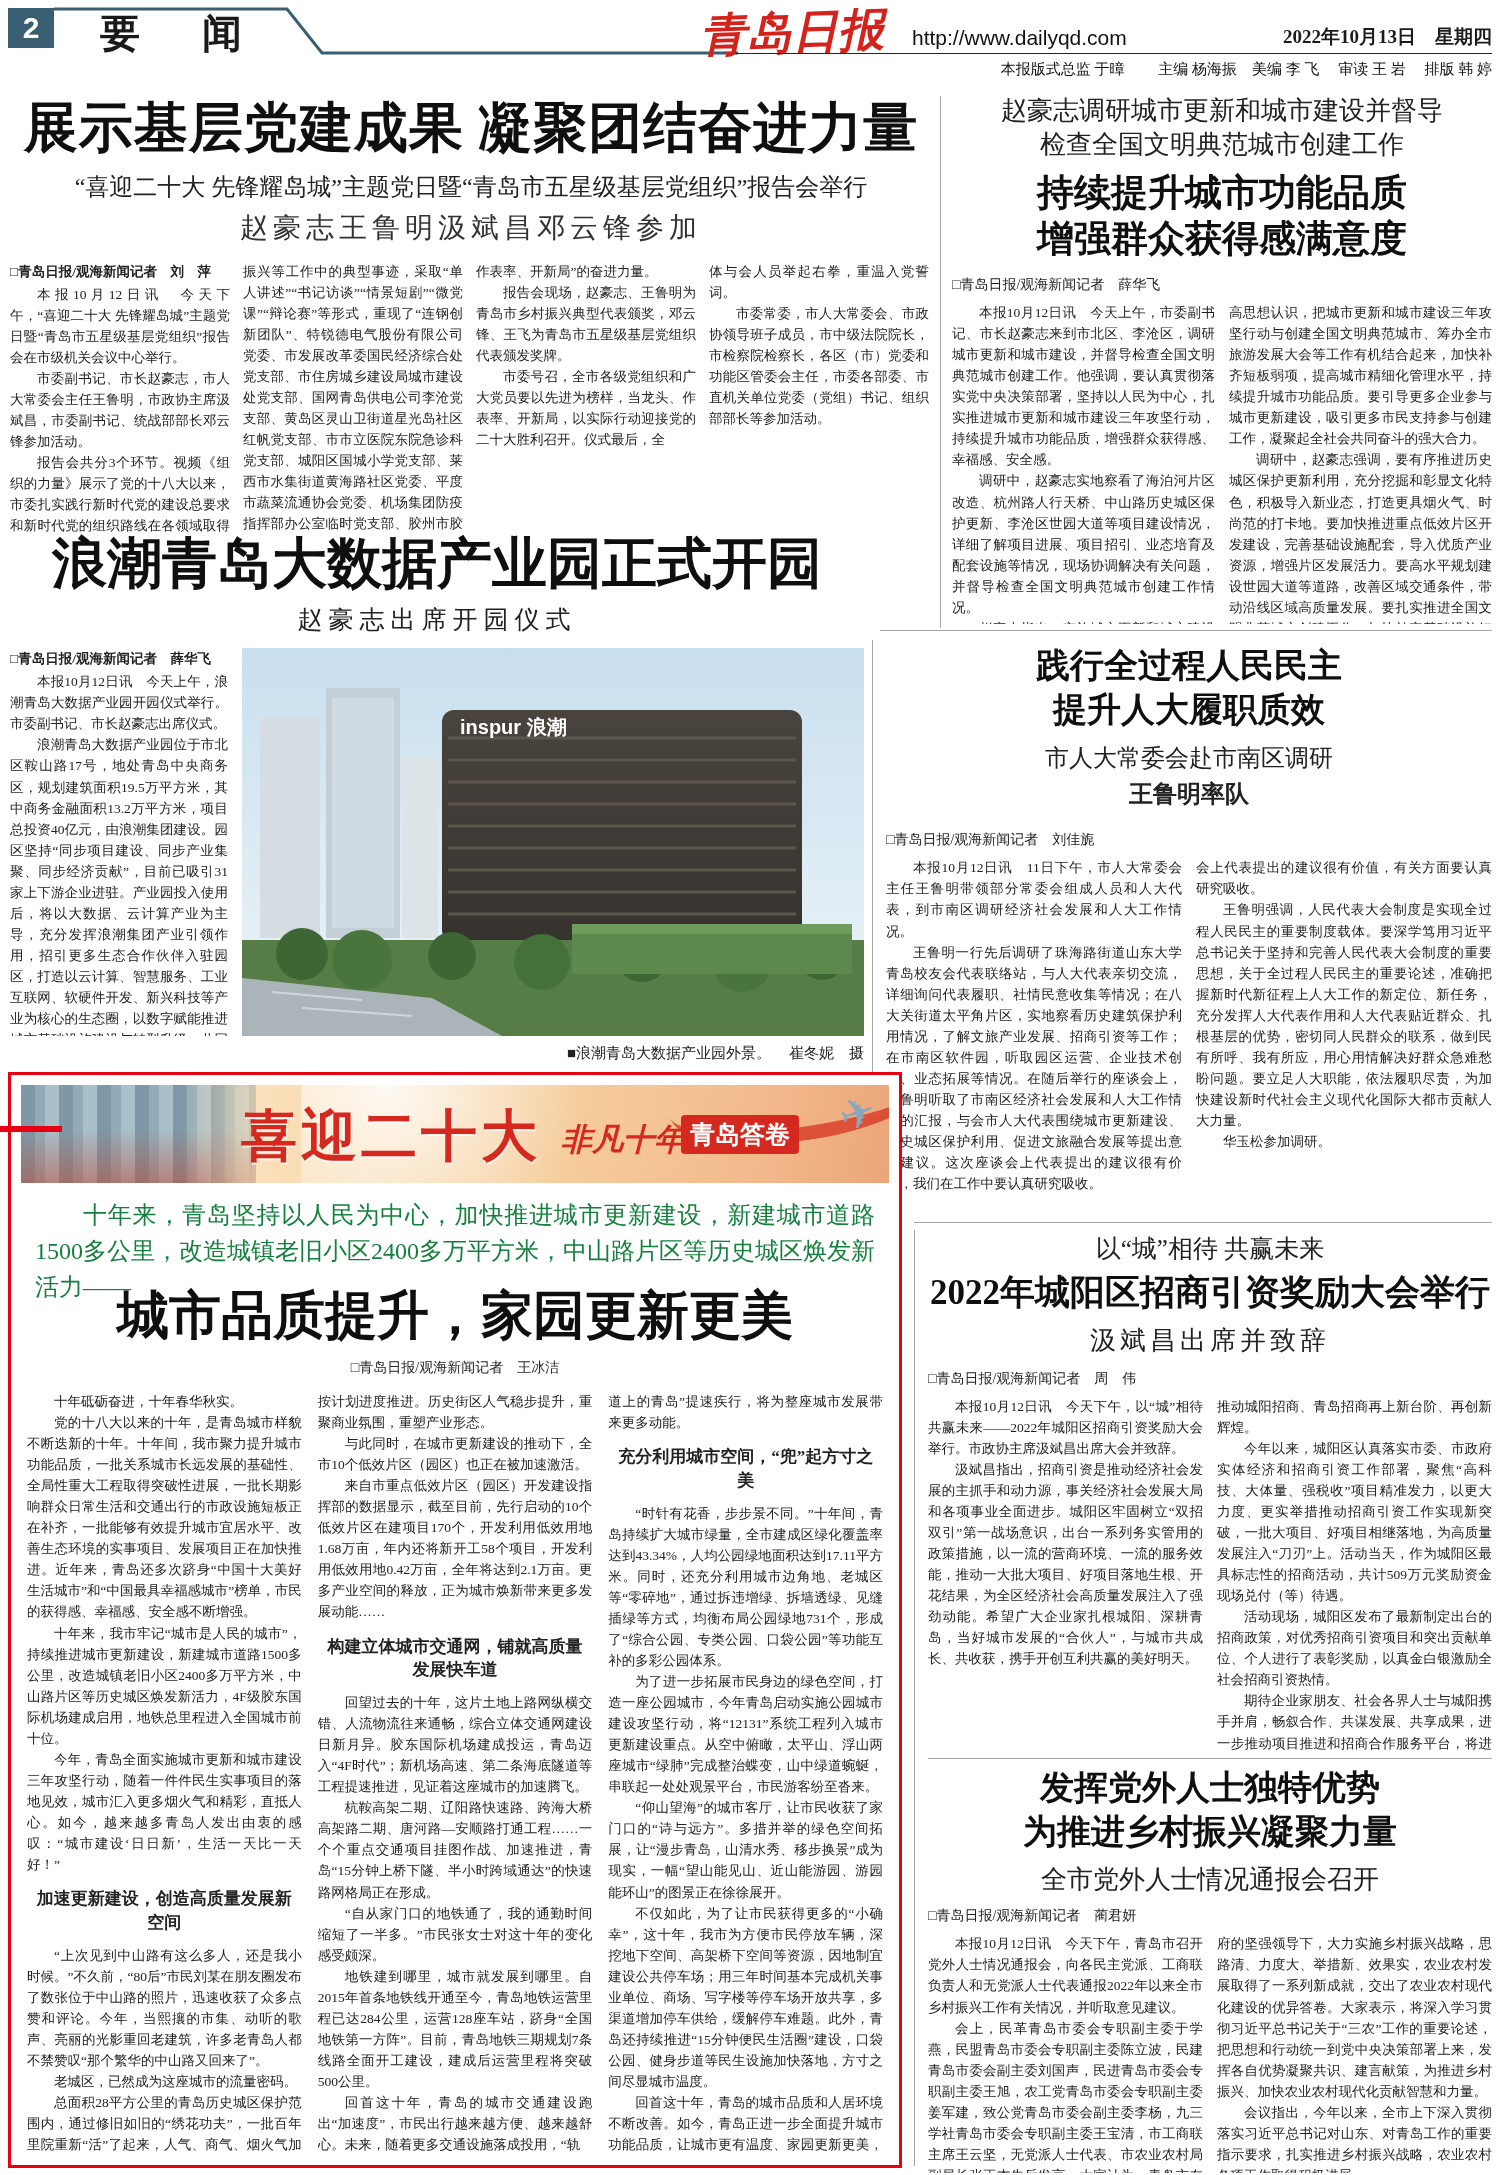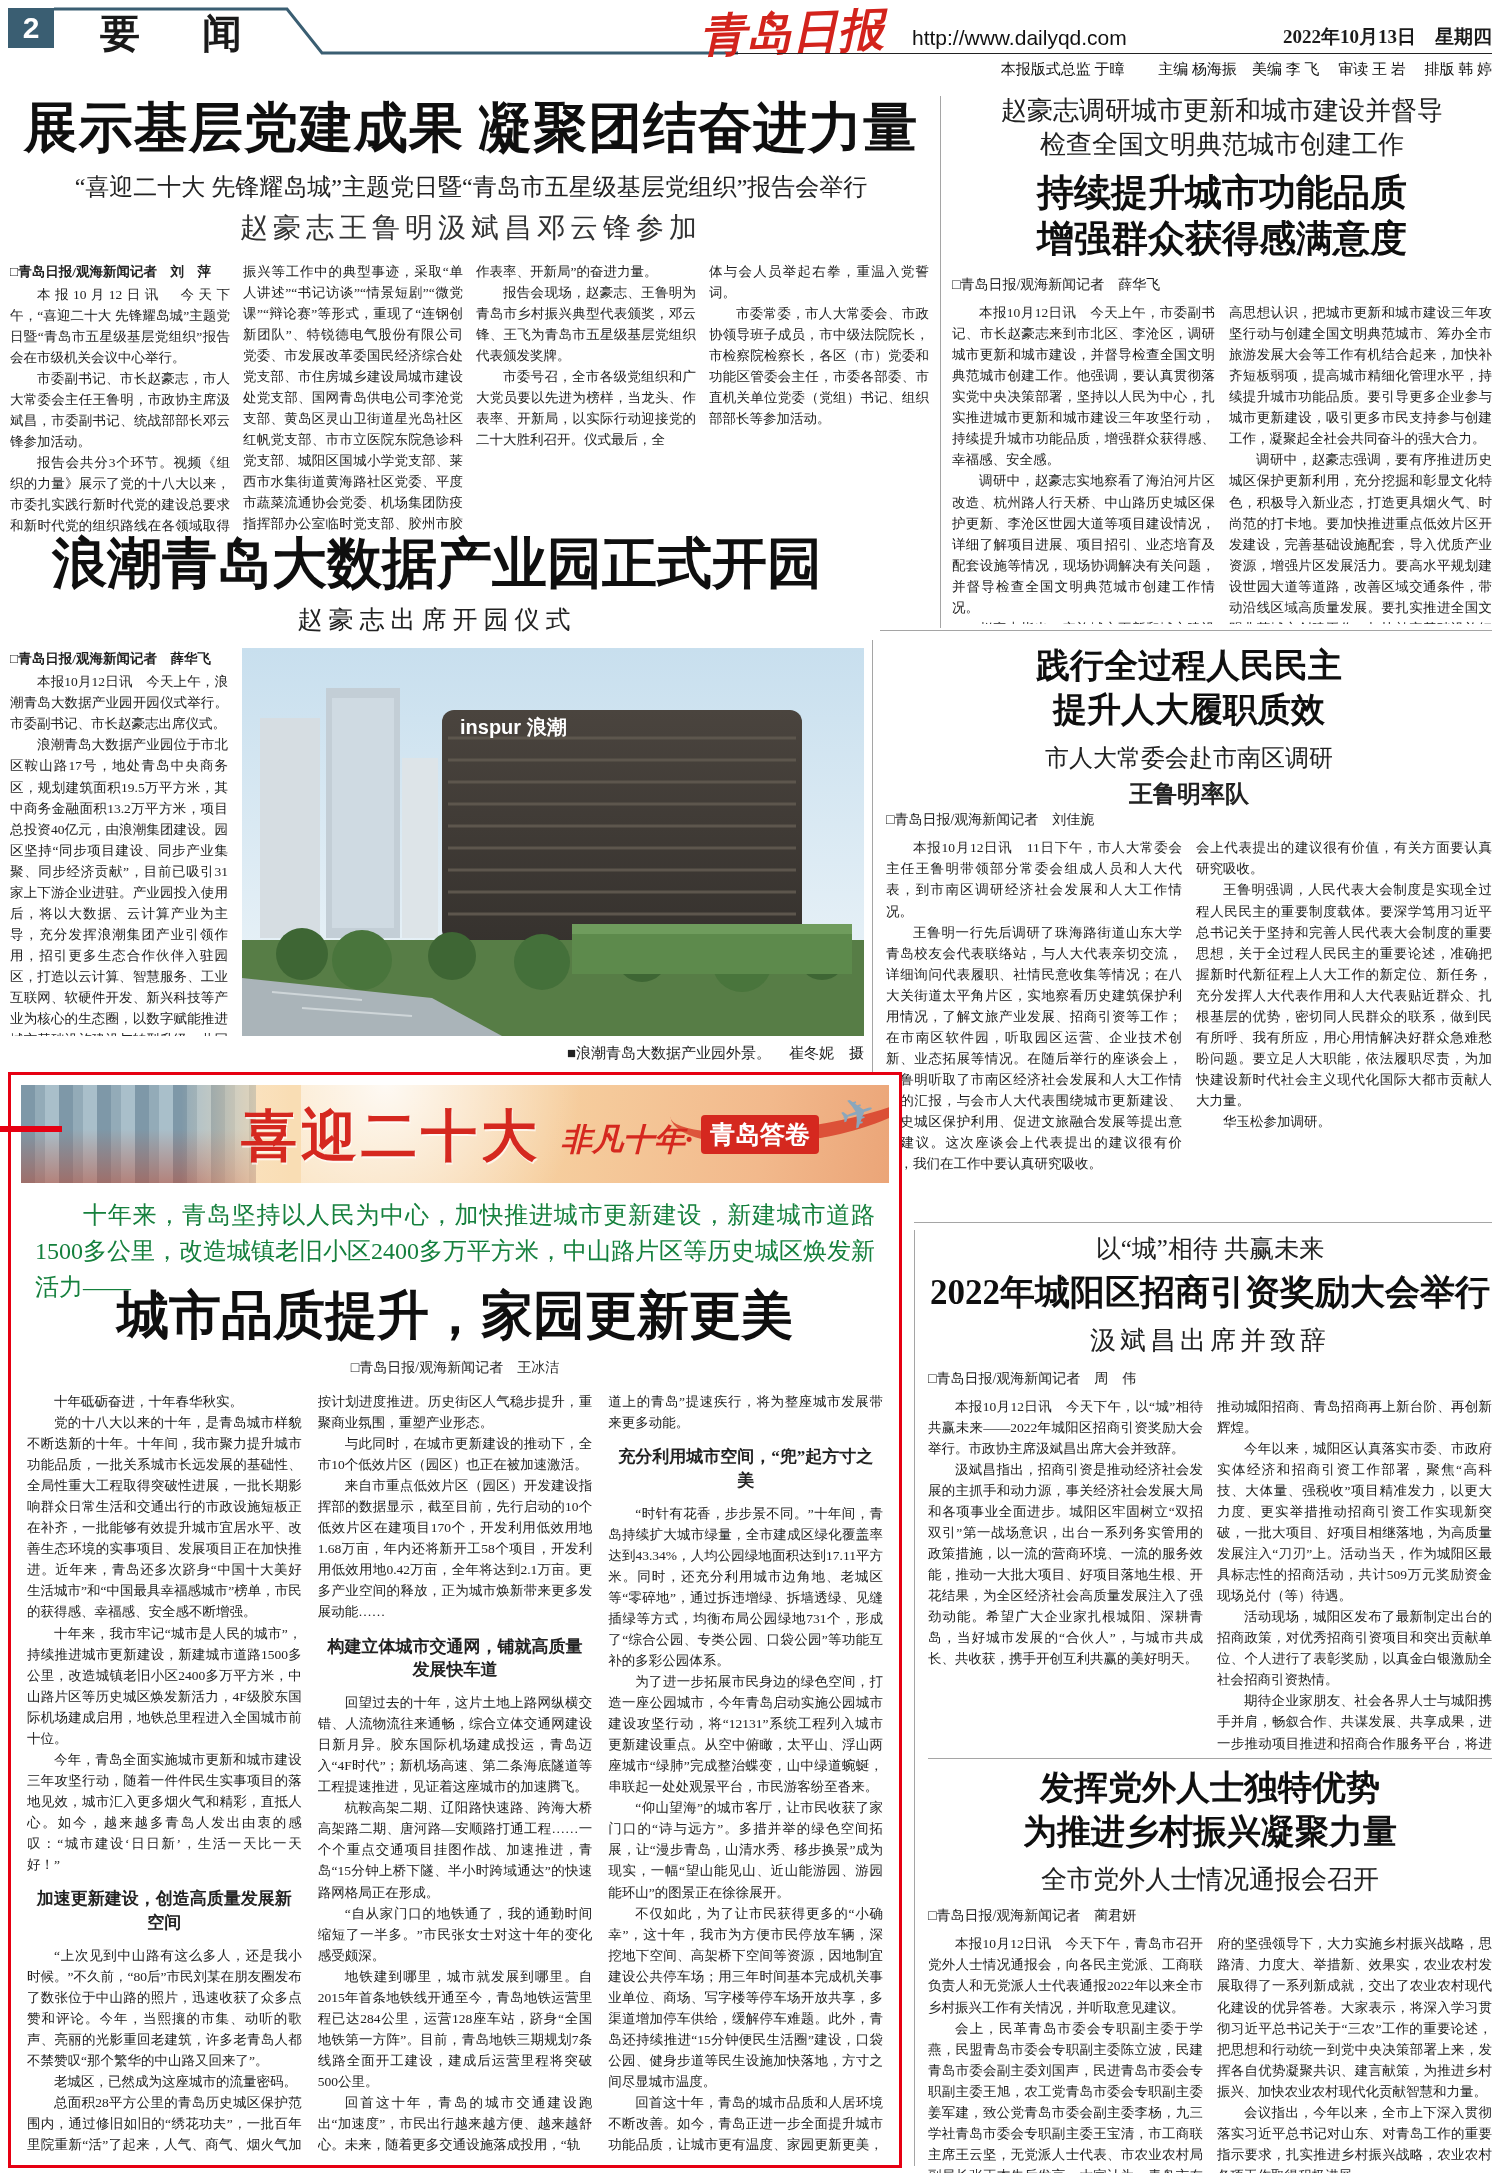--- a/index.html
+++ b/index.html
@@ -183,21 +183,21 @@
     </div>
   </div>
 
   <div class="abs vrule" style="left:872px;top:640px;height:576px;"></div>
 
   <div class="abs" style="left:886px;top:644px;width:606px;">
     <div class="hl" style="font-size:34px;line-height:1.3;">践行全过程人民民主</div>
     <div class="hl" style="font-size:34px;line-height:1.3;">提升人大履职质效</div>
     <div class="kicker" style="font-size:24px;margin-top:10px;">市人大常委会赴市南区调研</div>
     <div class="kicker" style="font-size:24px;margin-top:4px;font-weight:bold;">王鲁明率队</div>
-    <div class="byline" style="margin-top:1px;">□青岛日报/观海新闻记者　刘佳旎</div>
+    <div class="byline" style="margin-top:21px;">□青岛日报/观海新闻记者　刘佳旎</div>
     <div class="cols" style="margin-top:8px;gap:14px;">
       <div class="col" style="width:296px;height:362px;">
           <p class="para">本报10月12日讯　11日下午，市人大常委会主任王鲁明带领部分常委会组成人员和人大代表，到市南区调研经济社会发展和人大工作情况。</p>
           <p class="para">王鲁明一行先后调研了珠海路街道山东大学青岛校友会代表联络站，与人大代表亲切交流，详细询问代表履职、社情民意收集等情况；在八大关街道太平角片区，实地察看历史建筑保护利用情况，了解文旅产业发展、招商引资等工作；在市南区软件园，听取园区运营、企业技术创新、业态拓展等情况。在随后举行的座谈会上，王鲁明听取了市南区经济社会发展和人大工作情况的汇报，与会市人大代表围绕城市更新建设、历史城区保护利用、促进文旅融合发展等提出意见建议。这次座谈会上代表提出的建议很有价值，我们在工作中要认真研究吸收。</p>
         </div>
       <div class="col" style="width:296px;height:362px;">
           <p class="para cont">会上代表提出的建议很有价值，有关方面要认真研究吸收。</p>
           <p class="para">王鲁明强调，人民代表大会制度是实现全过程人民民主的重要制度载体。要深学笃用习近平总书记关于坚持和完善人民代表大会制度的重要思想，关于全过程人民民主的重要论述，准确把握新时代新征程上人大工作的新定位、新任务，充分发挥人大代表作用和人大代表贴近群众、扎根基层的优势，密切同人民群众的联系，做到民有所呼、我有所应，用心用情解决好群众急难愁盼问题。要立足人大职能，依法履职尽责，为加快建设新时代社会主义现代化国际大都市贡献人大力量。</p>
           <p class="para">华玉松参加调研。</p>
         </div>
@@ -208,21 +208,21 @@
   <div class="abs vrule" style="left:914px;top:1230px;height:936px;"></div>
 
   <div class="abs featurebox" style="left:8px;top:1072px;width:888px;height:1090px;">
     <div class="banner abs" style="left:10px;top:10px;width:868px;height:98px;position:absolute;">
       <div class="skyline"></div>
       <div class="skyfade"></div>
       <div class="swoosh"></div>
       <div class="swoosh2"></div>
       <div class="banner-title" style="left:220px;top:14px;">喜迎二十大</div>
       <div class="banner-sub" style="left:540px;top:34px;">非凡十年·</div>
-      <div class="banner-badge" style="left:680px;top:30px;">青岛答卷</div>
+      <div class="banner-badge" style="left:660px;top:30px;">青岛答卷</div>
       <div class="banner-plane" style="right:14px;top:4px;">✈</div>
     </div>
     <div class="feature-intro abs" style="left:24px;top:122px;width:840px;position:absolute;">十年来，青岛坚持以人民为中心，加快推进城市更新建设，新建城市道路1500多公里，改造城镇老旧小区2400多万平方米，中山路片区等历史城区焕发新活力——</div>
     <div class="hl abs" style="left:0;top:206px;width:888px;font-size:52px;position:absolute;">城市品质提升，家园更新更美</div>
     <div class="byline abs" style="left:0;top:284px;width:888px;text-align:center;position:absolute;">□青岛日报/观海新闻记者　王冰洁</div>
     <div class="cols abs" style="left:16px;top:316px;width:856px;gap:16px;position:absolute;">
       <div class="col" style="width:275px;height:760px;">
           <p class="para">十年砥砺奋进，十年春华秋实。</p>
           <p class="para">党的十八大以来的十年，是青岛城市样貌不断迭新的十年。十年间，我市聚力提升城市功能品质，一批关系城市长远发展的基础性、全局性重大工程取得突破性进展，一批长期影响群众日常生活和交通出行的市政设施短板正在补齐，一批能够有效提升城市宜居水平、改善生态环境的实事项目、发展项目正在加快推进。近年来，青岛还多次跻身“中国十大美好生活城市”和“中国最具幸福感城市”榜单，市民的获得感、幸福感、安全感不断增强。</p>
           <p class="para">十年来，我市牢记“城市是人民的城市”，持续推进城市更新建设，新建城市道路1500多公里，改造城镇老旧小区2400多万平方米，中山路片区等历史城区焕发新活力，4F级胶东国际机场建成启用，地铁总里程进入全国城市前十位。</p>

